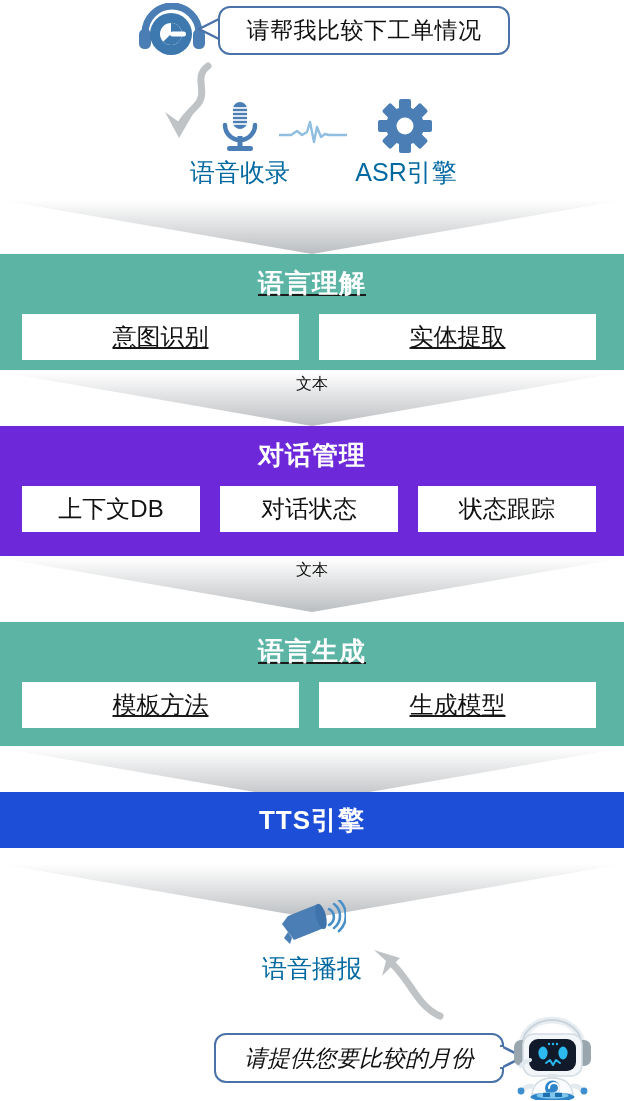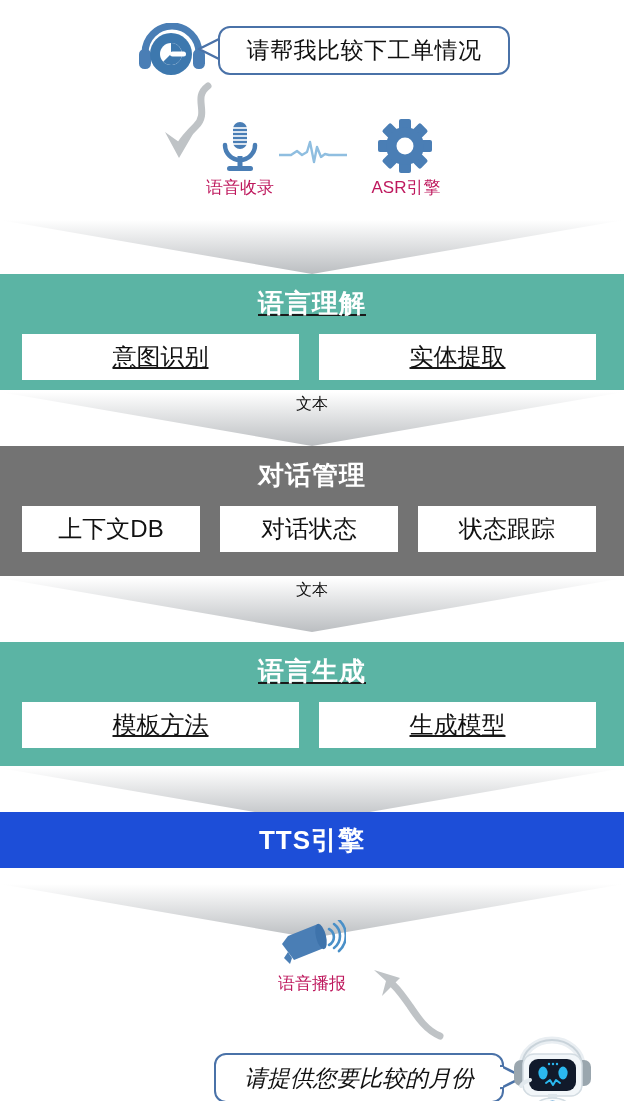--- a/index.html
+++ b/index.html
@@ -10,21 +10,21 @@
   body {
     width: 624px;
     height: 1101px;
     position: relative;
     overflow: hidden;
     font-family: "Liberation Sans", "DejaVu Sans", sans-serif;
     color: #1a1a1a;
   }
 
   
-  .abs { position: absolute; margin-top: 20px; }
+  .abs { position: absolute; }
 
   
   #top-bubble {
     left: 218px;
     top: 6px;
     width: 292px;
     height: 49px;
     border: 2.5px solid #4A72A8;
     border-radius: 12px;
     background: #ffffff;
@@ -62,22 +62,22 @@
     width: 78px;
     height: 86px;
   }
 
   
   #mic-icon   { left: 216px; top: 100px; width: 48px; height: 52px; }
   #wave-icon  { left: 279px; top: 119px; width: 68px; height: 26px; }
   #gear-icon  { left: 378px; top: 99px; width: 54px; height: 54px; }
 
   .icon-label {
-    font-size: 17px;
-    color: #be185d;
+    font-size: 25px;
+    color: #0369a1;
     white-space: nowrap;
     text-align: center;
   }
   #label-asr-capture { left: 176px; top: 156px; width: 128px; }
   #label-asr-engine  { left: 338px; top: 156px; width: 136px; }
 
   
   .chevron {
     left: 0px;
     width: 624px;
@@ -123,21 +123,21 @@
     height: 46px;
     flex: 1 1 0;
     display: flex;
     align-items: center;
     justify-content: center;
     font-size: 24px;
     color: #111;
     white-space: nowrap;
   }
   .green { background: #5BB4A4; text-decoration: underline; }
-  .blue  { background: #737373; }
+  .blue  { background: #6d28d9; }
 
   #stage-nlu { top: 254px; height: 116px; }
   #stage-dm  { top: 426px; height: 130px; }
   #stage-nlg { top: 622px; height: 124px; }
 
   
   #stage-tts {
     top: 792px;
     height: 56px;
     background: #1d4ed8;

